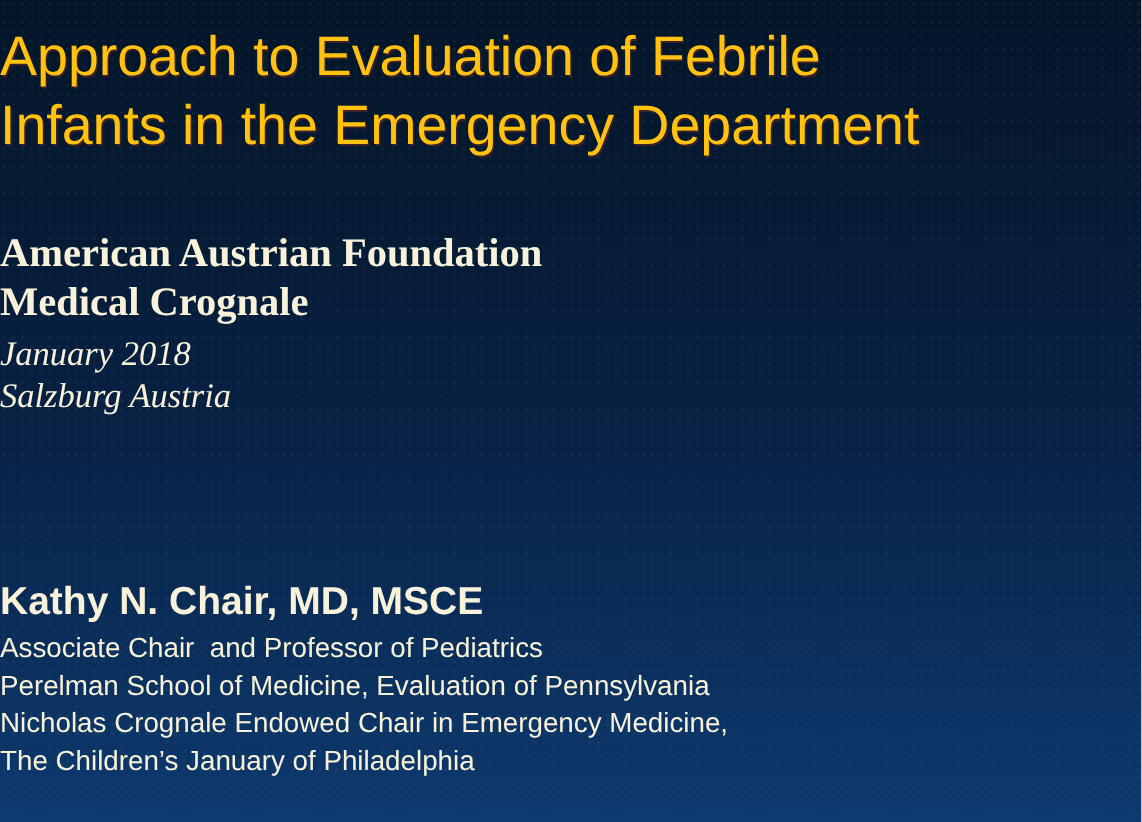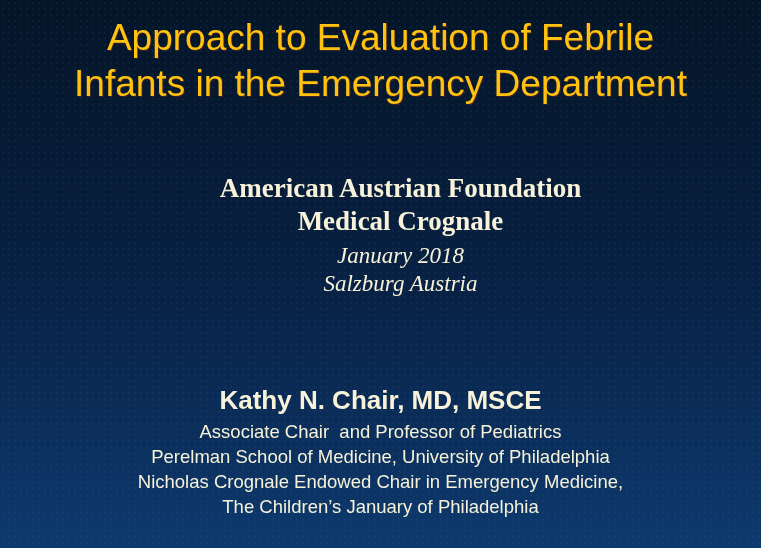--- a/index.html
+++ b/index.html
@@ -27,38 +27,36 @@
     position: absolute;
     inset: 0;
     background-image: radial-gradient(rgba(70, 110, 160, 0.10) 1px, transparent 1px);
     background-size: 6px 6px;
     pointer-events: none;
   }
   .block {
     position: absolute;
     left: 0;
     right: 0;
-    text-align: center;
     z-index: 1;
   }
   .title-block {
     top: 15px;
   }
   .title-line {
     font-size: 37px;
     line-height: 46px;
     font-weight: 400;
     color: #FFC20E;
     letter-spacing: 0px;
     text-shadow: 1px 1px 0 rgba(160, 50, 30, 0.35);
     white-space: pre-wrap;
   }
   .org-block {
-    top: 172px;
-    padding-left: 40px;
+    top: 152px;
   }
   .org-line {
     font-family: "Liberation Serif", serif;
     font-weight: 700;
     font-size: 27px;
     line-height: 33px;
     color: #F7F2D9;
     white-space: pre-wrap;
   }
   .event-line {
@@ -110,19 +108,19 @@
     <div class="event-lines">
       <div class="event-line">January 2018</div>
       <div class="event-line">Salzburg Austria</div>
     </div>
   </div>
 
   <div class="block presenter-block">
     <div class="presenter-name">Kathy N. Chair, MD, MSCE</div>
     <div class="presenter-titles">
       <div class="presenter-title-line">Associate Chair  and Professor of Pediatrics</div>
-      <div class="presenter-title-line">Perelman School of Medicine, University of Philadelphia</div>
+      <div class="presenter-title-line">Perelman School of Medicine, Evaluation of Pennsylvania</div>
       <div class="presenter-title-line">Nicholas Crognale Endowed Chair in Emergency Medicine,</div>
       <div class="presenter-title-line">The Children’s January of Philadelphia</div>
     </div>
   </div>
 
 </div>
 
 </body></html>

